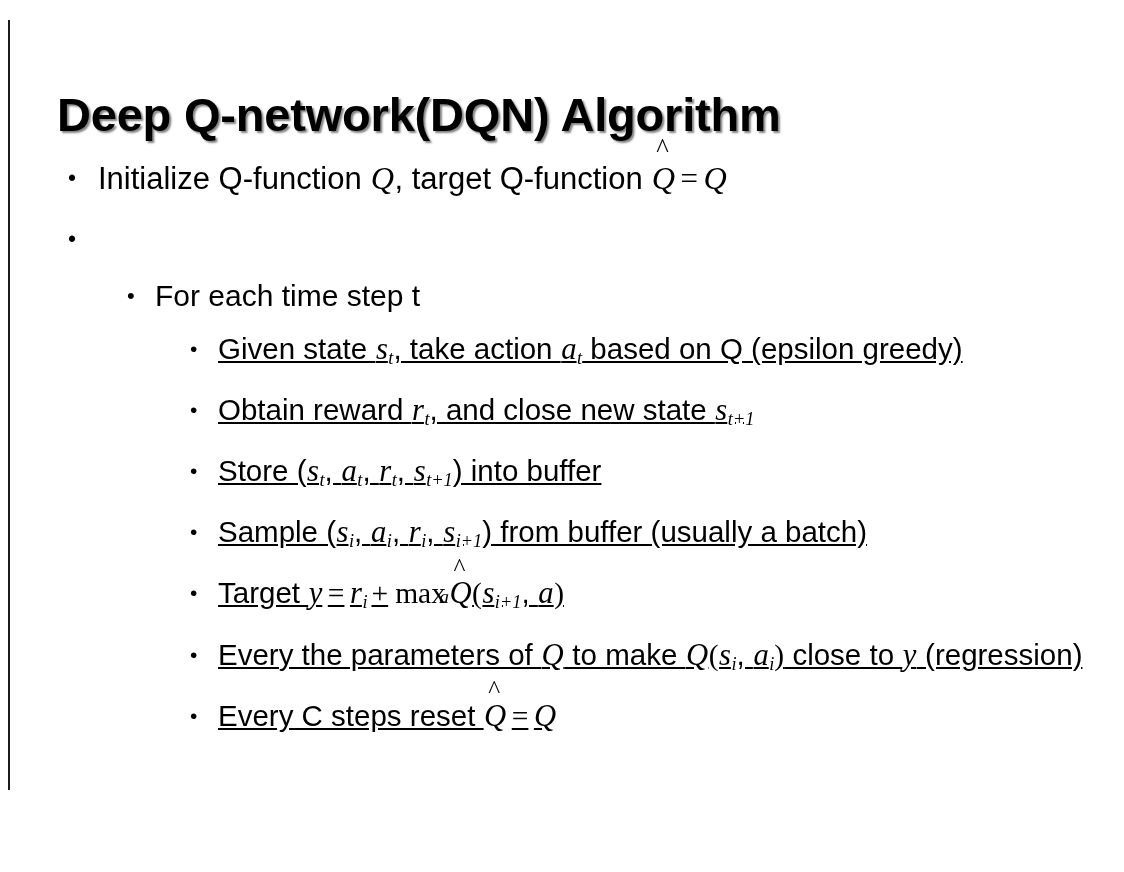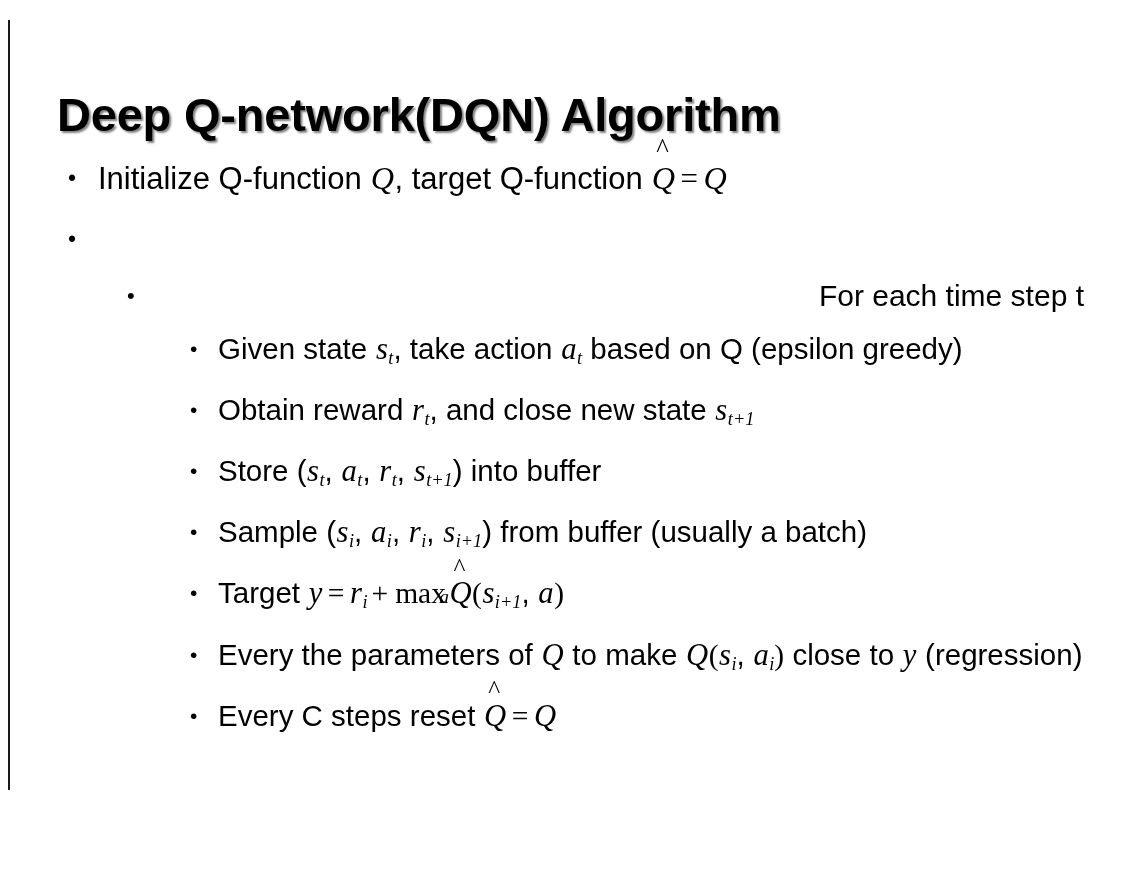--- a/index.html
+++ b/index.html
@@ -73,30 +73,30 @@
   .lvl1 .dot { left: 68px; font-size: 23px; }
   .lvl1 .txt { margin-left: 98px; margin-right: 40px; }
 
   
   .lvl2 {
     font-size: 30px;
     line-height: 54px;
     min-height: 54px;
   }
   .lvl2 .dot { left: 127px; font-size: 22px; }
-  .lvl2 .txt { margin-left: 155px; margin-right: 40px; text-align: right; }
+  .lvl2 .txt { margin-left: 155px; margin-right: 40px; }
 
   
   .lvl3 {
     font-size: 29.5px;
     line-height: 51px;
     min-height: 51px;
   }
   .lvl3 .dot { left: 190px; font-size: 21px; }
-  .lvl3 .txt { margin-left: 218px; margin-right: 36px; }
+  .lvl3 .txt { margin-left: 218px; margin-right: 36px; text-decoration: underline; }
 
   
   .mi {
     font-family: "Liberation Serif", "DejaVu Serif", serif;
     font-style: italic;
     font-size: 1.04em;
     padding: 0 0.5px;
   }
   .mop {
     font-family: "Liberation Serif", "DejaVu Serif", serif;

